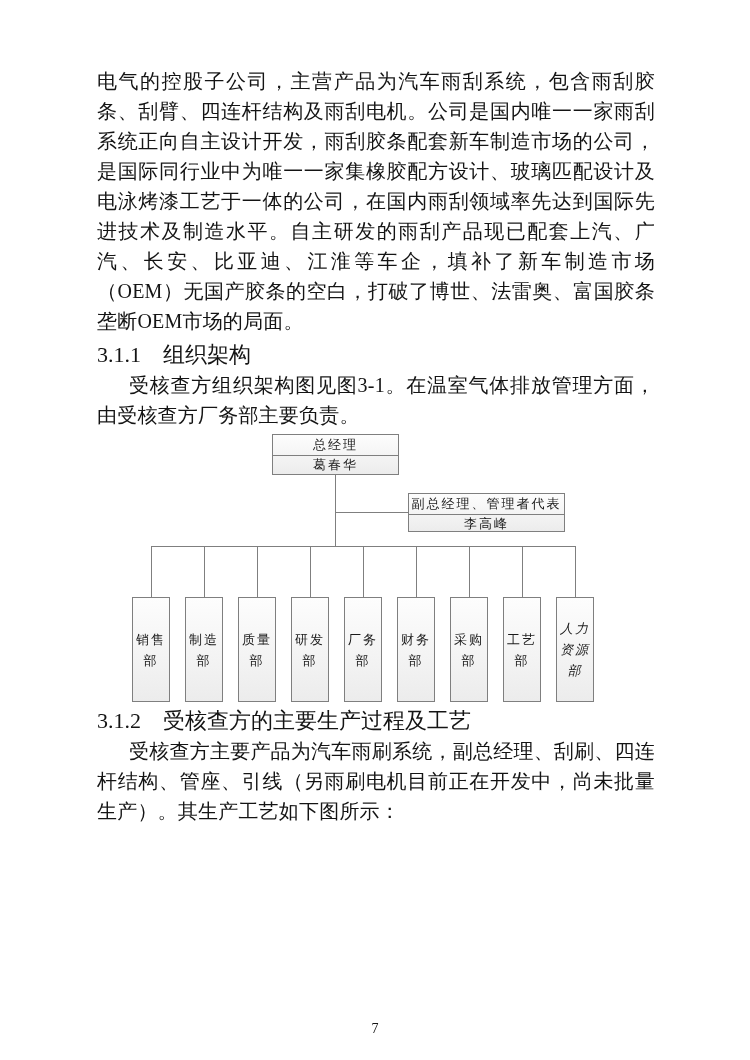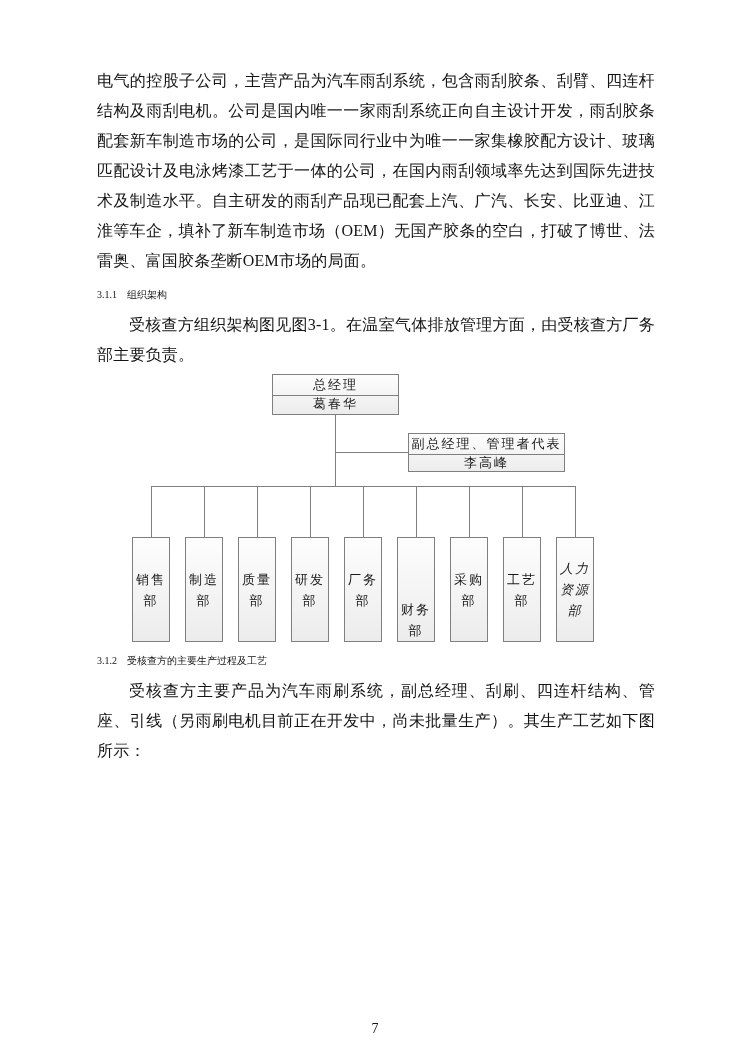--- a/index.html
+++ b/index.html
@@ -7,29 +7,29 @@
     position:relative;
     width:750px; height:1060px;
     background:#ffffff;
     color:#141414;
     font-family:"Liberation Serif","DejaVu Serif",serif;
     overflow:hidden;
   }
   .content { position:absolute; left:97px; top:66px; width:558px; }
   .body-text {
     margin:0;
-    font-size:16px;
+    font-size:20px;
     line-height:30px;
     text-align:justify;
     letter-spacing:0.2px;
   }
   .indent { text-indent:32px; }
   .heading {
     margin:4px 0 0 0;
-    font-size:10px;
+    font-size:22px;
     line-height:30px;
     font-weight:normal;
     white-space:pre-wrap;
   }
   
   .chart {
     position:relative;
     width:750px; height:268px;
     margin-left:-97px;
     margin-top:4px;
@@ -41,21 +41,21 @@
     border:1px solid #7f7f7f;
     background:linear-gradient(180deg,#fdfdfd 0%,#f3f3f3 60%,#ececec 100%);
     text-align:center;
     font-size:13px;
     letter-spacing:2px;
     color:#1a1a1a;
   }
   .gm     { left:272px; top:0;    width:127px; height:41px; }
   .deputy { left:408px; top:59px; width:157px; height:39px; }
   .node-title { line-height:20px; border-bottom:1px solid #7f7f7f; }
-  .node-name  { line-height:18px;font-family:Liberation Mono, monospace; }
+  .node-name  { line-height:18px; }
   .dept {
     top:163px; width:38px; height:105px;
     display:flex; align-items:center; justify-content:center;
     line-height:21px;
     padding:0 2px;
   }
   .dept span { display:block; width:100%; text-align:center; word-break:break-all; }
   .vline, .hline { position:absolute; background:#7f7f7f; }
   .vline { width:1px; }
   .hline { height:1px; }
@@ -121,21 +121,21 @@
         </div>
       <div class="node dept" style="left:185px;">
           <span>制造部</span>
         </div>
       <div class="node dept" style="left:344px;">
           <span>厂务部</span>
         </div>
       <div class="node dept" style="left:291px;">
           <span>研发部</span>
         </div>
-      <div class="node dept" style="left:397px;align-items:flex-end;">
+      <div class="node dept" style="left:397px;">
           <span>财务部</span>
         </div>
       <div class="node dept" style="left:450px;">
           <span>采购部</span>
         </div>
       <div class="node dept" style="left:503px;">
           <span>工艺部</span>
         </div>
       <div class="node dept" style="left:556px;font-style:italic;">
           <span>人力资源部</span>

